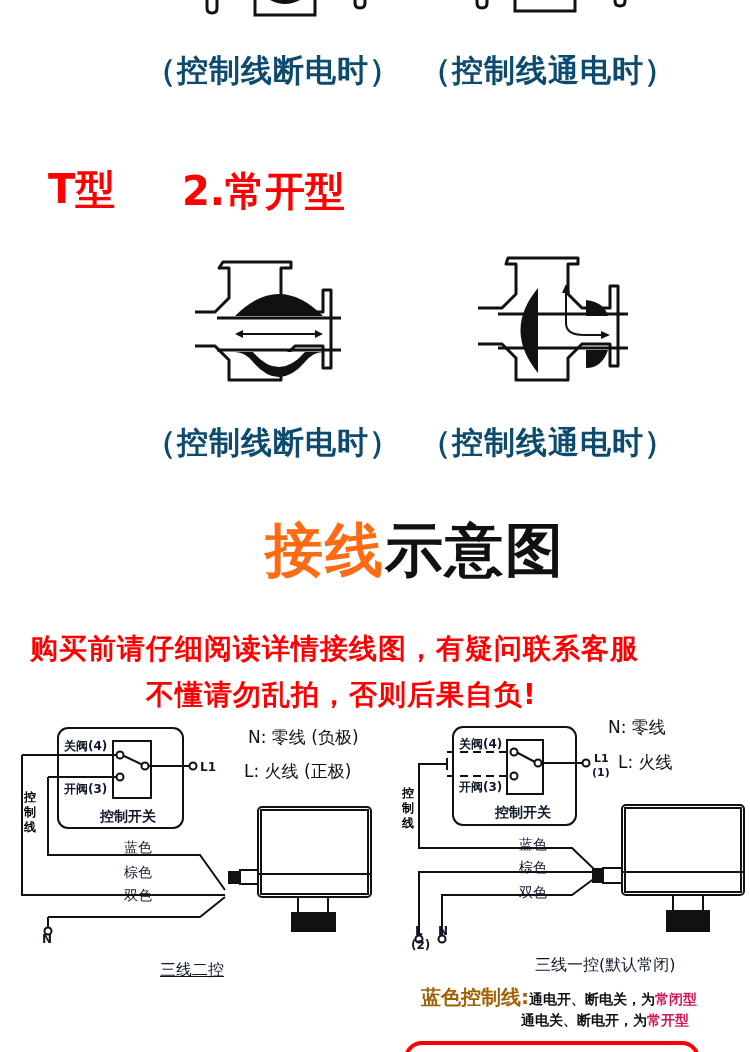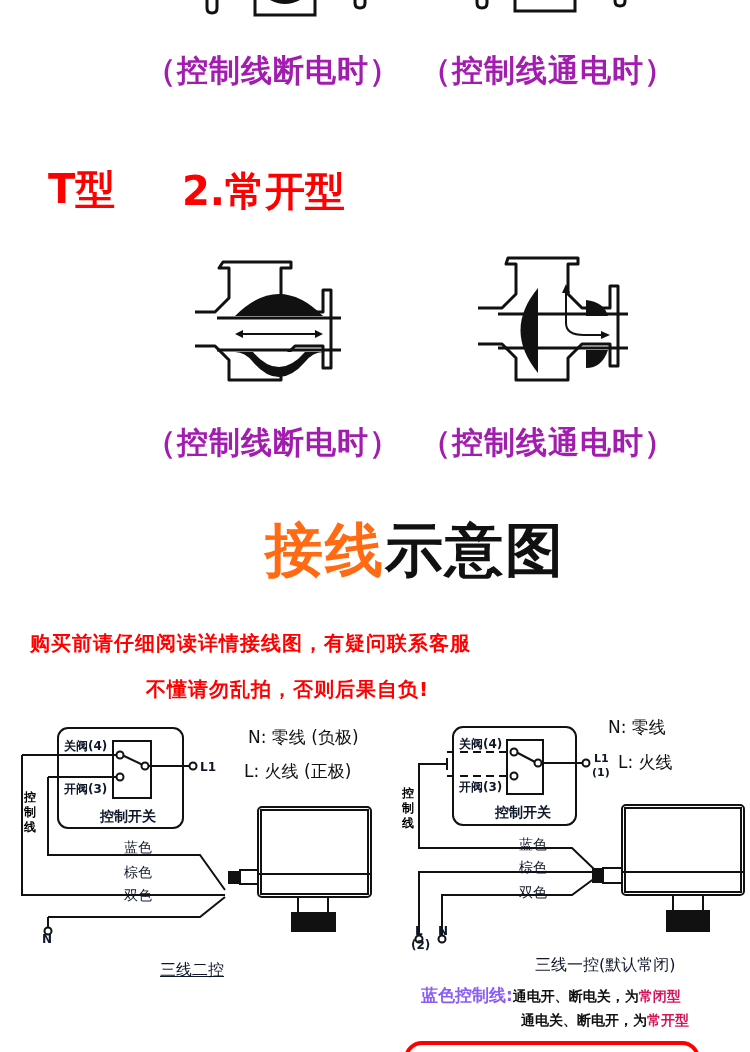--- a/index.html
+++ b/index.html
@@ -1,31 +1,31 @@
 <!DOCTYPE html>
 <html><head>
 <meta charset="utf-8">
 <style>
   * { margin: 0; padding: 0; box-sizing: border-box; }
   html, body { width: 750px; height: 1052px; background: #ffffff; overflow: hidden; }
   body { position: relative; font-family: "DejaVu Sans", "Liberation Sans", sans-serif; }
   .abs { position: absolute; }
   .red-caption {
-    color: #a21caf; font-weight: bold; font-size: 31px; letter-spacing: 1px; white-space: nowrap;
+    color: #0c4a6e; font-weight: bold; font-size: 31px; letter-spacing: 1px; white-space: nowrap;
     font-family: "DejaVu Sans", sans-serif;
   }
   .type-label { color: #ff0000; font-weight: bold; font-size: 40px; white-space: nowrap; }
   .heading { font-size: 58px; font-weight: bold; white-space: nowrap; letter-spacing: 2px; }
   .heading .orange { color: #ff6a13; margin-left: 43px; }
   .heading .black { color: #111111; }
-  .warning { color: #ff0000; font-weight: bold; font-size: 20px; white-space: nowrap; letter-spacing: 1px; }
+  .warning { color: #ff0000; font-weight: bold; font-size: 28px; white-space: nowrap; letter-spacing: 1px; }
   .legend { font-size: 17px; color: #111; white-space: nowrap; }
   .caption-sm { font-size: 16px; color: #0f172a; white-space: nowrap; }
   .note { font-size: 14px; font-weight: bold; color: #111; white-space: nowrap; }
-  .note .blue { color: #8b5cf6; font-size: 17px; }
+  .note .blue { color: #a16207; font-size: 20px; }
   .note .crimson { color: #d4145a; }
 </style>
 </head>
 <body>
 
 <svg class="abs" style="left:195px;top:0;" width="200" height="30" viewBox="0 0 200 30">
   <path d="M12 0 v8 q0 5 5 5 q5 0 5 -5 v-8" fill="none" stroke="#111" stroke-width="3"></path>
   <path d="M60 0 v15 h60 v-15" fill="none" stroke="#111" stroke-width="3"></path>
   <path d="M75 0 q15 8 30 0" fill="#111"></path>
   <path d="M160 0 v3 q0 5 5 5 q5 0 5 -5 v-3" fill="none" stroke="#111" stroke-width="3"></path>

